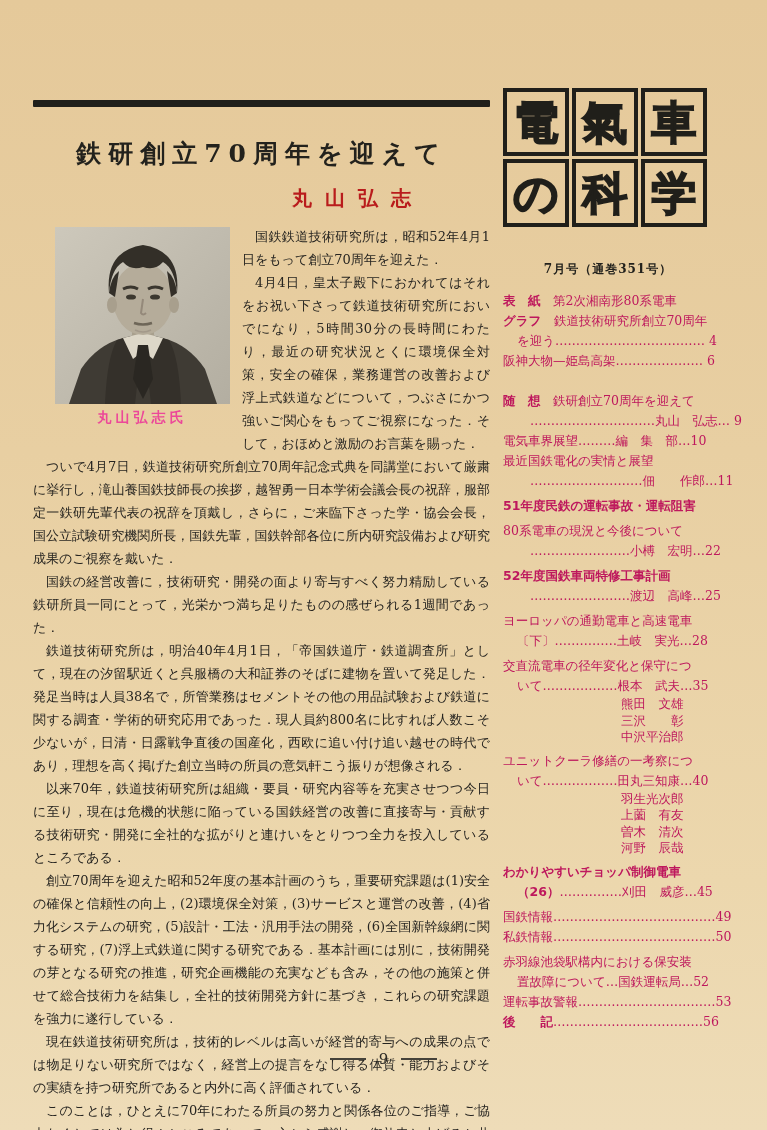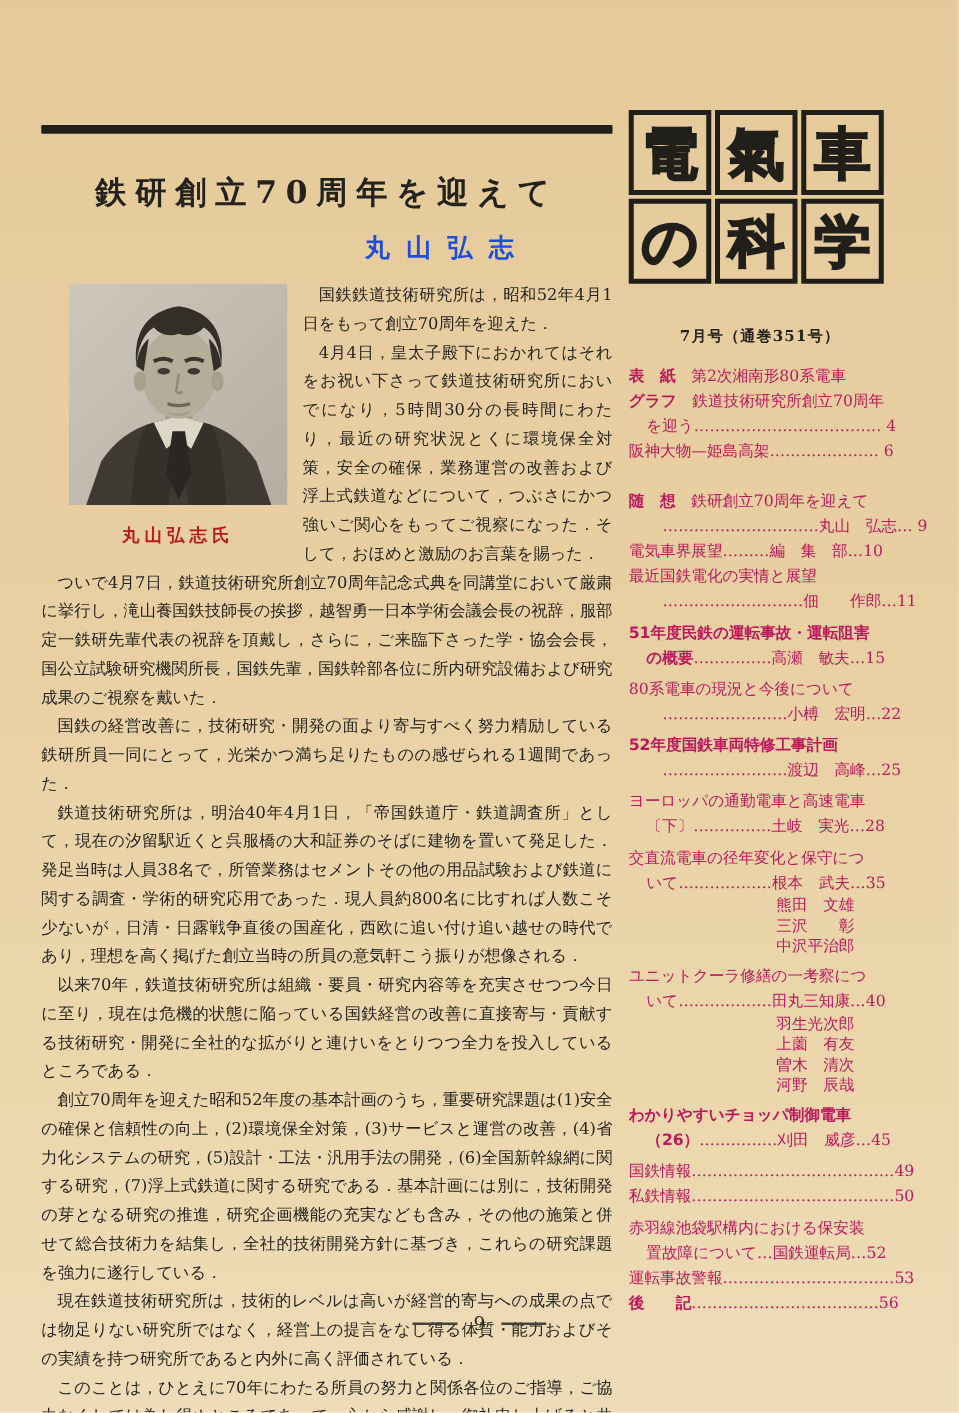--- a/index.html
+++ b/index.html
@@ -13,29 +13,29 @@
 
   
   .col-left{position:absolute;left:33px;top:100px;width:457px;}
   .top-rule{height:7px;background:#201f1a;border-radius:1px;}
   .article-title{
     margin:30px 0 0;text-align:center;font-size:25px;font-weight:600;
     letter-spacing:7px;color:#23221d;white-space:nowrap;
   }
   .article-author{
     margin:15px 66px 0 0;text-align:right;font-size:20px;font-weight:600;
-    letter-spacing:13px;color:#1d4ed8;white-space:nowrap;
+    letter-spacing:13px;color:#b91c1c;white-space:nowrap;
   }
   .article-body{margin-top:13px;font-size:13px;line-height:23px;text-align:justify;}
   .article-body p{margin:0;text-indent:1em;}
   .photo-box{float:left;width:175px;margin:2px 12px 4px 22px;}
   .photo-frame{display:block;}
   .photo-caption{
-    margin-top:14px;text-align:center;font-weight:bold;font-size:14px;
-    letter-spacing:4px;font-family:"DejaVu Sans","Liberation Sans",sans-serif;color:#b91c1c;
+    margin-top:2px;text-align:center;font-weight:bold;font-size:14px;
+    letter-spacing:4px;font-family:"DejaVu Sans","Liberation Sans",sans-serif;color:#ec4899;
     white-space:nowrap;
   }
 
   
   .col-right{position:absolute;left:503px;top:88px;width:245px;}
   .logo{display:grid;grid-template-columns:repeat(3,66px);grid-auto-rows:68px;gap:3px;width:204px;}
   .logo-cell{
     border:4px solid #201f1a;display:flex;align-items:center;justify-content:center;
     font-family:"DejaVu Serif","Liberation Serif",serif;font-weight:900;font-size:45px;
     color:#201f1a;-webkit-text-stroke:1.6px #201f1a;line-height:1;background:transparent;
@@ -139,21 +139,20 @@
         <div class="toc-line"><span class="toc-label">表　紙</span><span class="toc-text">　第2次湘南形80系電車</span></div>
         <div class="toc-line"><span class="toc-label">グラフ</span><span class="toc-text">　鉄道技術研究所創立70周年</span></div>
         <div class="toc-line i1"><span class="toc-text">を迎う……………………………… 4</span></div>
         <div class="toc-line"><span class="toc-text">阪神大物—姫島高架………………… 6</span></div>
         <div class="toc-line g"><span class="toc-label">随　想</span><span class="toc-text">　鉄研創立70周年を迎えて</span></div>
         <div class="toc-line i2"><span class="toc-text">…………………………丸山　弘志… 9</span></div>
         <div class="toc-line"><span class="toc-text">電気車界展望………編　集　部…10</span></div>
         <div class="toc-line"><span class="toc-text">最近国鉄電化の実情と展望</span></div>
         <div class="toc-line i2"><span class="toc-text">………………………佃　　作郎…11</span></div>
         <div class="toc-line g2"><span class="toc-label">51年度民鉄の運転事故・運転阻害</span></div>
-        <div class="toc-line i1"><span class="toc-label">の概要</span><span class="toc-text">……………高瀬　敏夫…15</span></div>
         <div class="toc-line g2"><span class="toc-text">80系電車の現況と今後について</span></div>
         <div class="toc-line i2"><span class="toc-text">……………………小榑　宏明…22</span></div>
         <div class="toc-line g2"><span class="toc-label">52年度国鉄車両特修工事計画</span></div>
         <div class="toc-line i2"><span class="toc-text">……………………渡辺　高峰…25</span></div>
         <div class="toc-line g2"><span class="toc-text">ヨーロッパの通勤電車と高速電車</span></div>
         <div class="toc-line i1"><span class="toc-text">〔下〕……………土岐　実光…28</span></div>
         <div class="toc-line g2"><span class="toc-text">交直流電車の径年変化と保守につ</span></div>
         <div class="toc-line i1"><span class="toc-text">いて………………根本　武夫…35</span></div>
         <div class="toc-line nm"><span class="toc-text">熊田　文雄</span></div>
         <div class="toc-line nm"><span class="toc-text">三沢　　彰</span></div>

